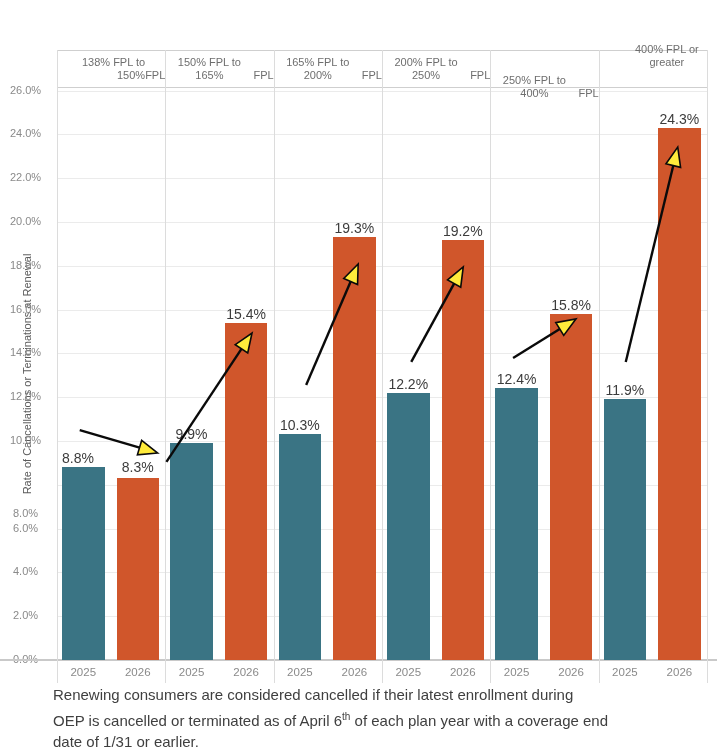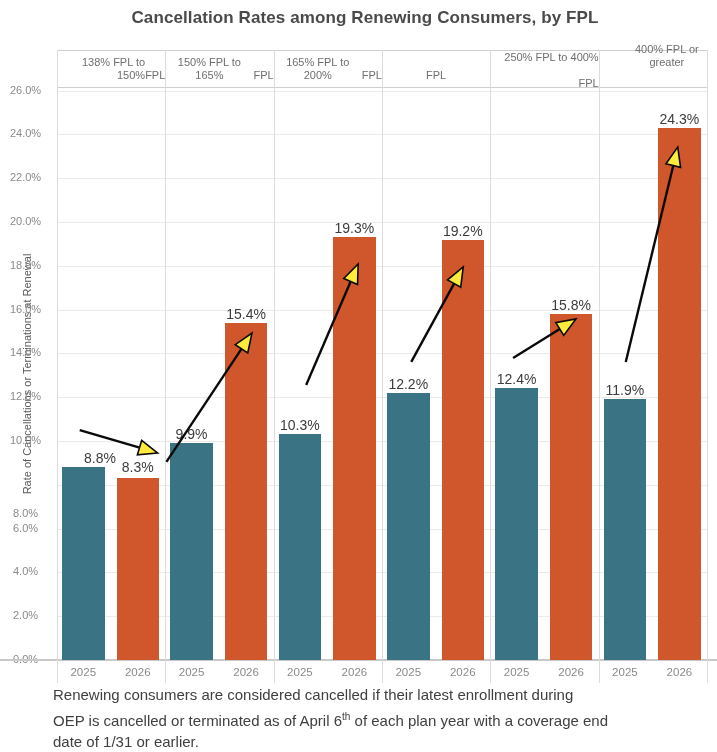--- a/index.html
+++ b/index.html
@@ -20,21 +20,20 @@
   .y-axis-title{top:374px; left:27px; transform:translate(-50%,-50%) rotate(-90deg); white-space:nowrap;
                 font-size:11px; color:#5b5b5b;}
   .footer{top:684px; left:53px; width:630px; font-size:15px; line-height:21.5px; color:#3f3f3f;}
   .footer sup{font-size:10px;}
   svg{position:absolute; top:0; left:0; pointer-events:none;}
 </style>
 </head>
 <body>
 
 <div id="chart">
-  <div class="abs title">Cancellation Rates among Renewing Consumers, by FPL</div>
   <div class="abs y-axis-title">Rate of Cancellations or Terminations at Renewal</div>
   <div id="plot">
       <div class="abs ticklabel" style="left: 0px; top: 653px; color: rgb(138, 138, 138);">0.0%</div>
       <div class="abs gridline" style="left: 57px; top: 616.2px; width: 650px; background: rgb(235, 235, 235);"></div>
       <div class="abs ticklabel" style="left: 0px; top: 609.2px; color: rgb(138, 138, 138);">2.0%</div>
       <div class="abs gridline" style="left: 57px; top: 572.4px; width: 650px; background: rgb(235, 235, 235);"></div>
       <div class="abs ticklabel" style="left: 0px; top: 565.4px; color: rgb(138, 138, 138);">4.0%</div>
       <div class="abs gridline" style="left: 57px; top: 528.6px; width: 650px; background: rgb(235, 235, 235);"></div>
       <div class="abs ticklabel" style="left: 0px; top: 521.6px; color: rgb(138, 138, 138);">6.0%</div>
       <div class="abs gridline" style="left: 57px; top: 484.8px; width: 650px; background: rgb(235, 235, 235);"></div>
@@ -66,21 +65,21 @@
       <div class="abs vline" style="left: 382px; top: 50px; height: 633px; background: rgb(220, 220, 220);"></div>
       <div class="abs vline" style="left: 490.333px; top: 50px; height: 633px; background: rgb(220, 220, 220);"></div>
       <div class="abs vline" style="left: 598.667px; top: 50px; height: 633px; background: rgb(220, 220, 220);"></div>
       <div class="abs vline" style="left: 707px; top: 50px; height: 633px; background: rgb(220, 220, 220);"></div>
       <div class="abs facet-header" style="left: 57px; top: 51px; width: 108.333px; height: 36px; color: rgb(110, 110, 110); text-align: right;">
         <span>138% FPL to 150%</span>
         <br>
         <span>FPL</span>
       </div>
       <div class="abs bar" style="left: 62px; top: 467.28px; width: 42.5px; height: 192.72px; background: rgb(58, 116, 132);"></div>
-      <div class="abs value-label" style="left: 70px; top: 450.28px; width: 60px; color: rgb(60, 60, 60);">8.8%</div>
+      <div class="abs value-label" style="left: 48px; top: 450.28px; width: 60px; color: rgb(60, 60, 60);">8.8%</div>
       <div class="abs year-label" style="left: 53.25px; top: 666px; width: 60px; color: rgb(138, 138, 138);">2025</div>
       <div class="abs bar" style="left: 116.5px; top: 478.23px; width: 42.5px; height: 181.77px; background: rgb(208, 86, 43);"></div>
       <div class="abs value-label" style="left: 107.75px; top: 459px; width: 60px; color: rgb(60, 60, 60);">8.3%</div>
       <div class="abs year-label" style="left: 107.75px; top: 666px; width: 60px; color: rgb(138, 138, 138);">2026</div>
       <div class="abs facet-header" style="left: 165.333px; top: 51px; width: 108.333px; height: 36px; color: rgb(110, 110, 110);">
         <span>150% FPL to 165%</span>
         <br>
         <span>FPL</span>
       </div>
       <div class="abs bar" style="left: 170.333px; top: 443.19px; width: 42.5px; height: 216.81px; background: rgb(58, 116, 132);"></div>
@@ -94,30 +93,31 @@
         <br>
         <span>FPL</span>
       </div>
       <div class="abs bar" style="left: 278.667px; top: 434.43px; width: 42.5px; height: 225.57px; background: rgb(58, 116, 132);"></div>
       <div class="abs value-label" style="left: 269.917px; top: 417.43px; width: 60px; color: rgb(60, 60, 60);">10.3%</div>
       <div class="abs year-label" style="left: 269.917px; top: 666px; width: 60px; color: rgb(138, 138, 138);">2025</div>
       <div class="abs bar" style="left: 333.167px; top: 237.33px; width: 42.5px; height: 422.67px; background: rgb(208, 86, 43);"></div>
       <div class="abs value-label" style="left: 324.417px; top: 220.33px; width: 60px; color: rgb(60, 60, 60);">19.3%</div>
       <div class="abs year-label" style="left: 324.417px; top: 666px; width: 60px; color: rgb(138, 138, 138);">2026</div>
       <div class="abs facet-header" style="left: 382px; top: 51px; width: 108.333px; height: 36px; color: rgb(110, 110, 110);">
+        <span>200% FPL to 250%</span>
         <br>
         <span>FPL</span>
       </div>
       <div class="abs bar" style="left: 387px; top: 392.82px; width: 42.5px; height: 267.18px; background: rgb(58, 116, 132);"></div>
       <div class="abs value-label" style="left: 378.25px; top: 375.82px; width: 60px; color: rgb(60, 60, 60);">12.2%</div>
       <div class="abs year-label" style="left: 378.25px; top: 666px; width: 60px; color: rgb(138, 138, 138);">2025</div>
       <div class="abs bar" style="left: 441.5px; top: 239.52px; width: 42.5px; height: 420.48px; background: rgb(208, 86, 43);"></div>
       <div class="abs value-label" style="left: 432.75px; top: 222.52px; width: 60px; color: rgb(60, 60, 60);">19.2%</div>
       <div class="abs year-label" style="left: 432.75px; top: 666px; width: 60px; color: rgb(138, 138, 138);">2026</div>
-      <div class="abs facet-header" style="left: 490.333px; top: 55px; width: 108.333px; height: 36px; color: rgb(110, 110, 110); flex-direction: column;">
+      <div class="abs facet-header" style="left: 490.333px; top: 69px; width: 108.333px; height: 36px; color: rgb(110, 110, 110);">
         <span>250% FPL to 400%</span>
         <br>
         <span>FPL</span>
       </div>
       <div class="abs bar" style="left: 495.333px; top: 388.44px; width: 42.5px; height: 271.56px; background: rgb(58, 116, 132);"></div>
       <div class="abs value-label" style="left: 486.583px; top: 371.44px; width: 60px; color: rgb(60, 60, 60);">12.4%</div>
       <div class="abs year-label" style="left: 486.583px; top: 666px; width: 60px; color: rgb(138, 138, 138);">2025</div>
       <div class="abs bar" style="left: 549.833px; top: 313.98px; width: 42.5px; height: 346.02px; background: rgb(208, 86, 43);"></div>
       <div class="abs value-label" style="left: 541.083px; top: 296.98px; width: 60px; color: rgb(60, 60, 60);">15.8%</div>
       <div class="abs year-label" style="left: 541.083px; top: 666px; width: 60px; color: rgb(138, 138, 138);">2026</div>

